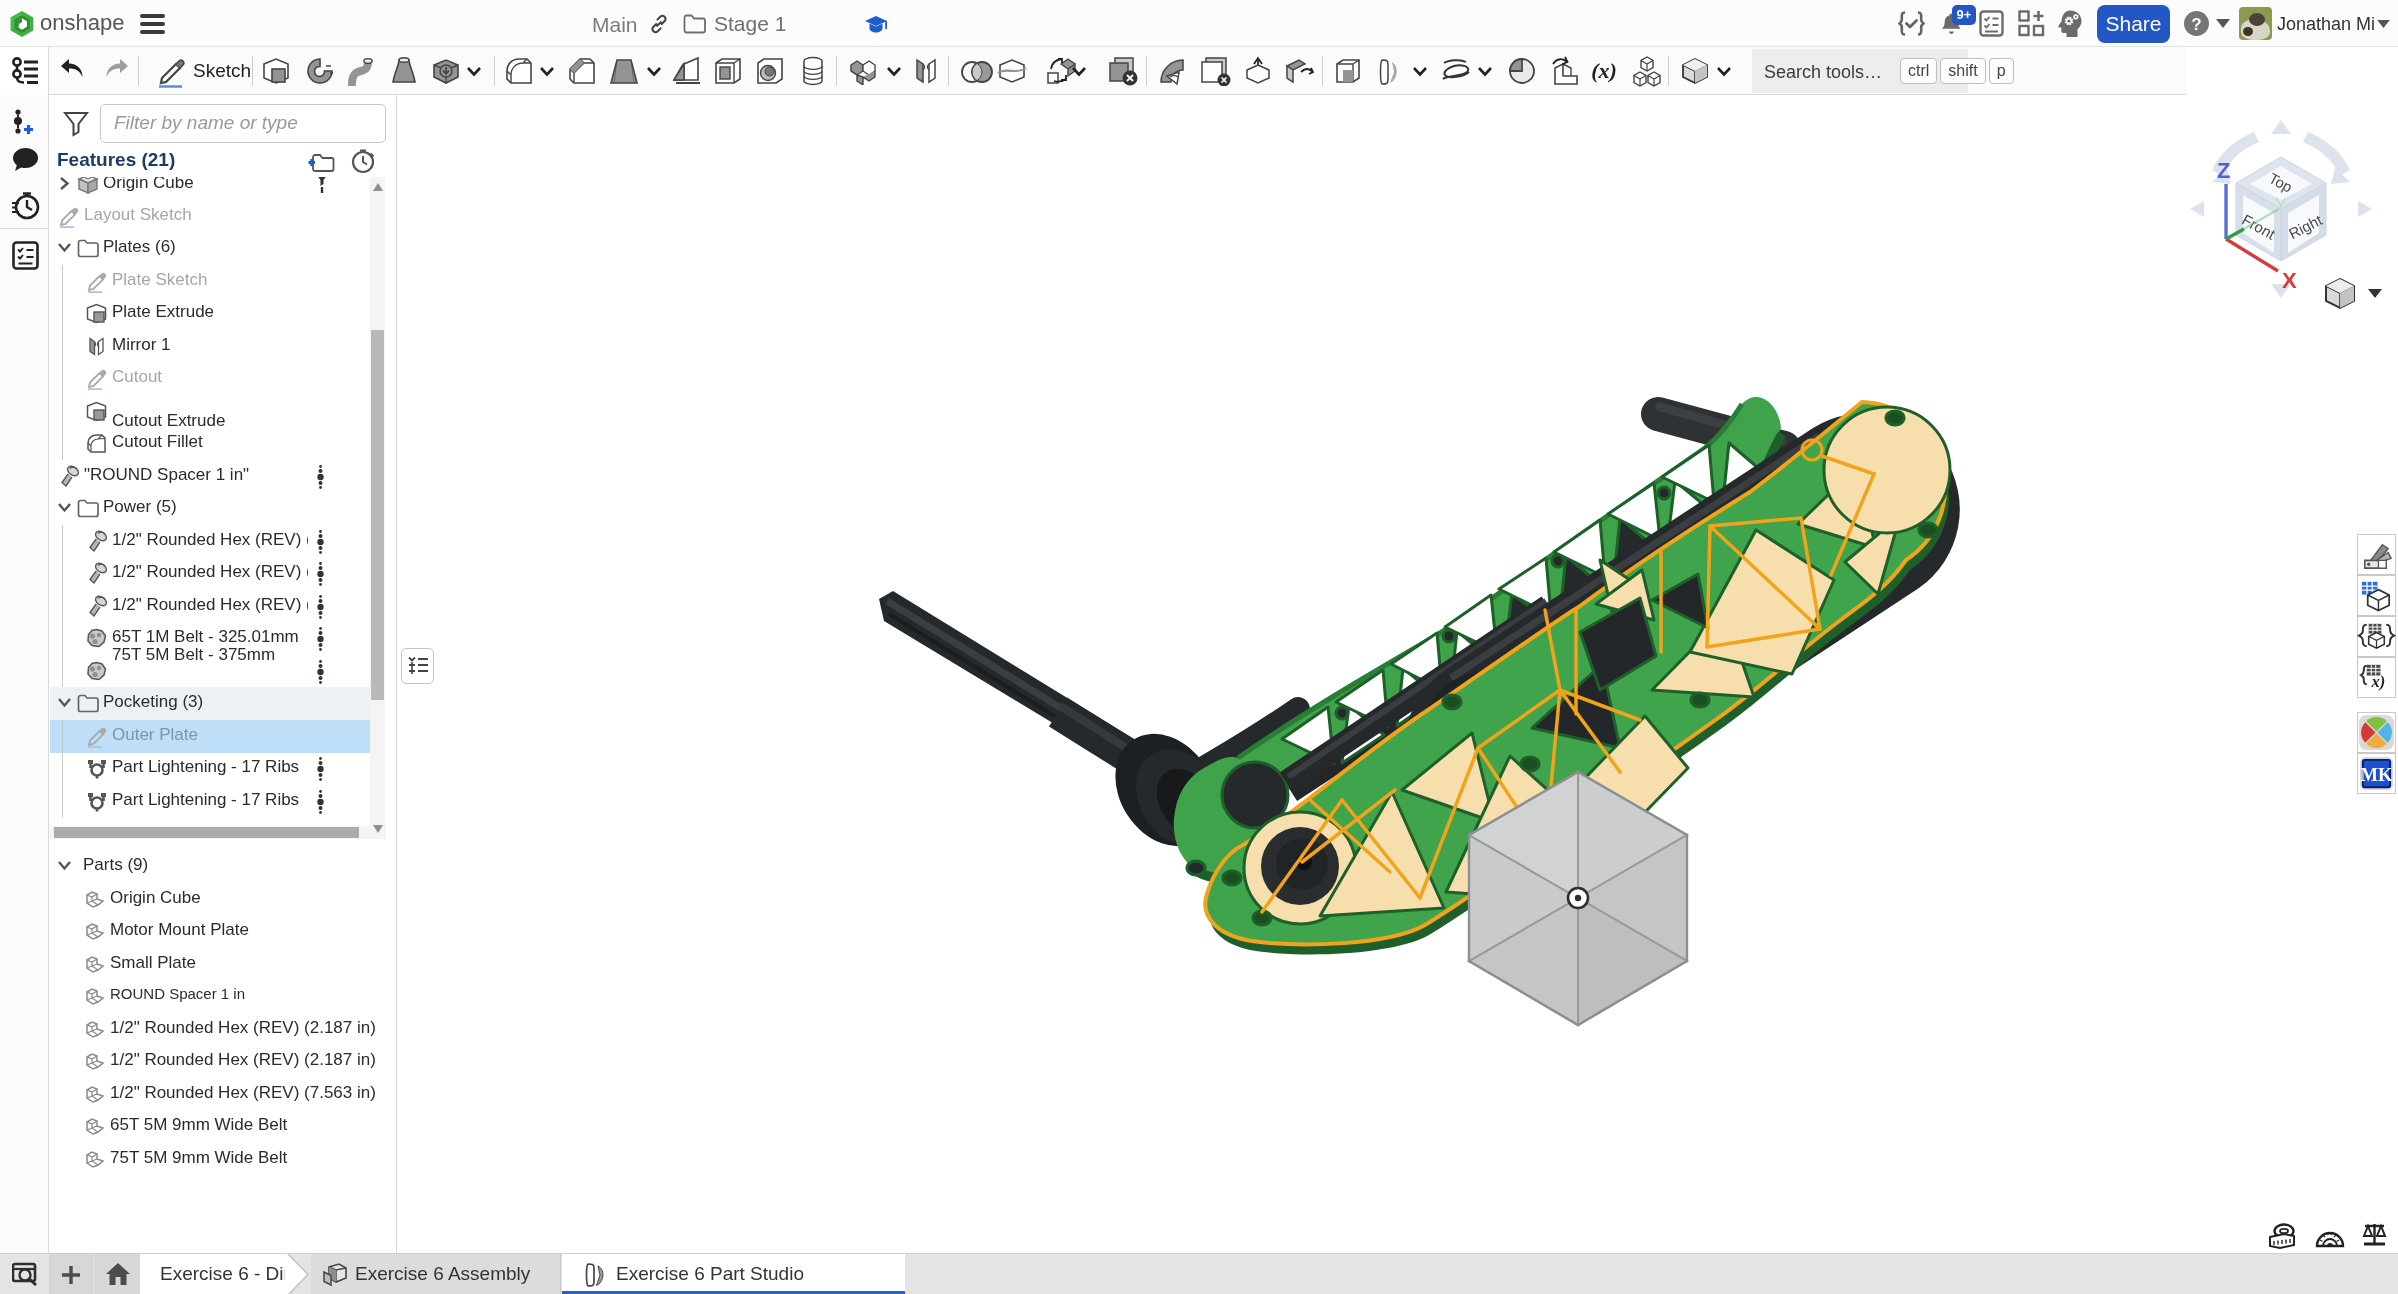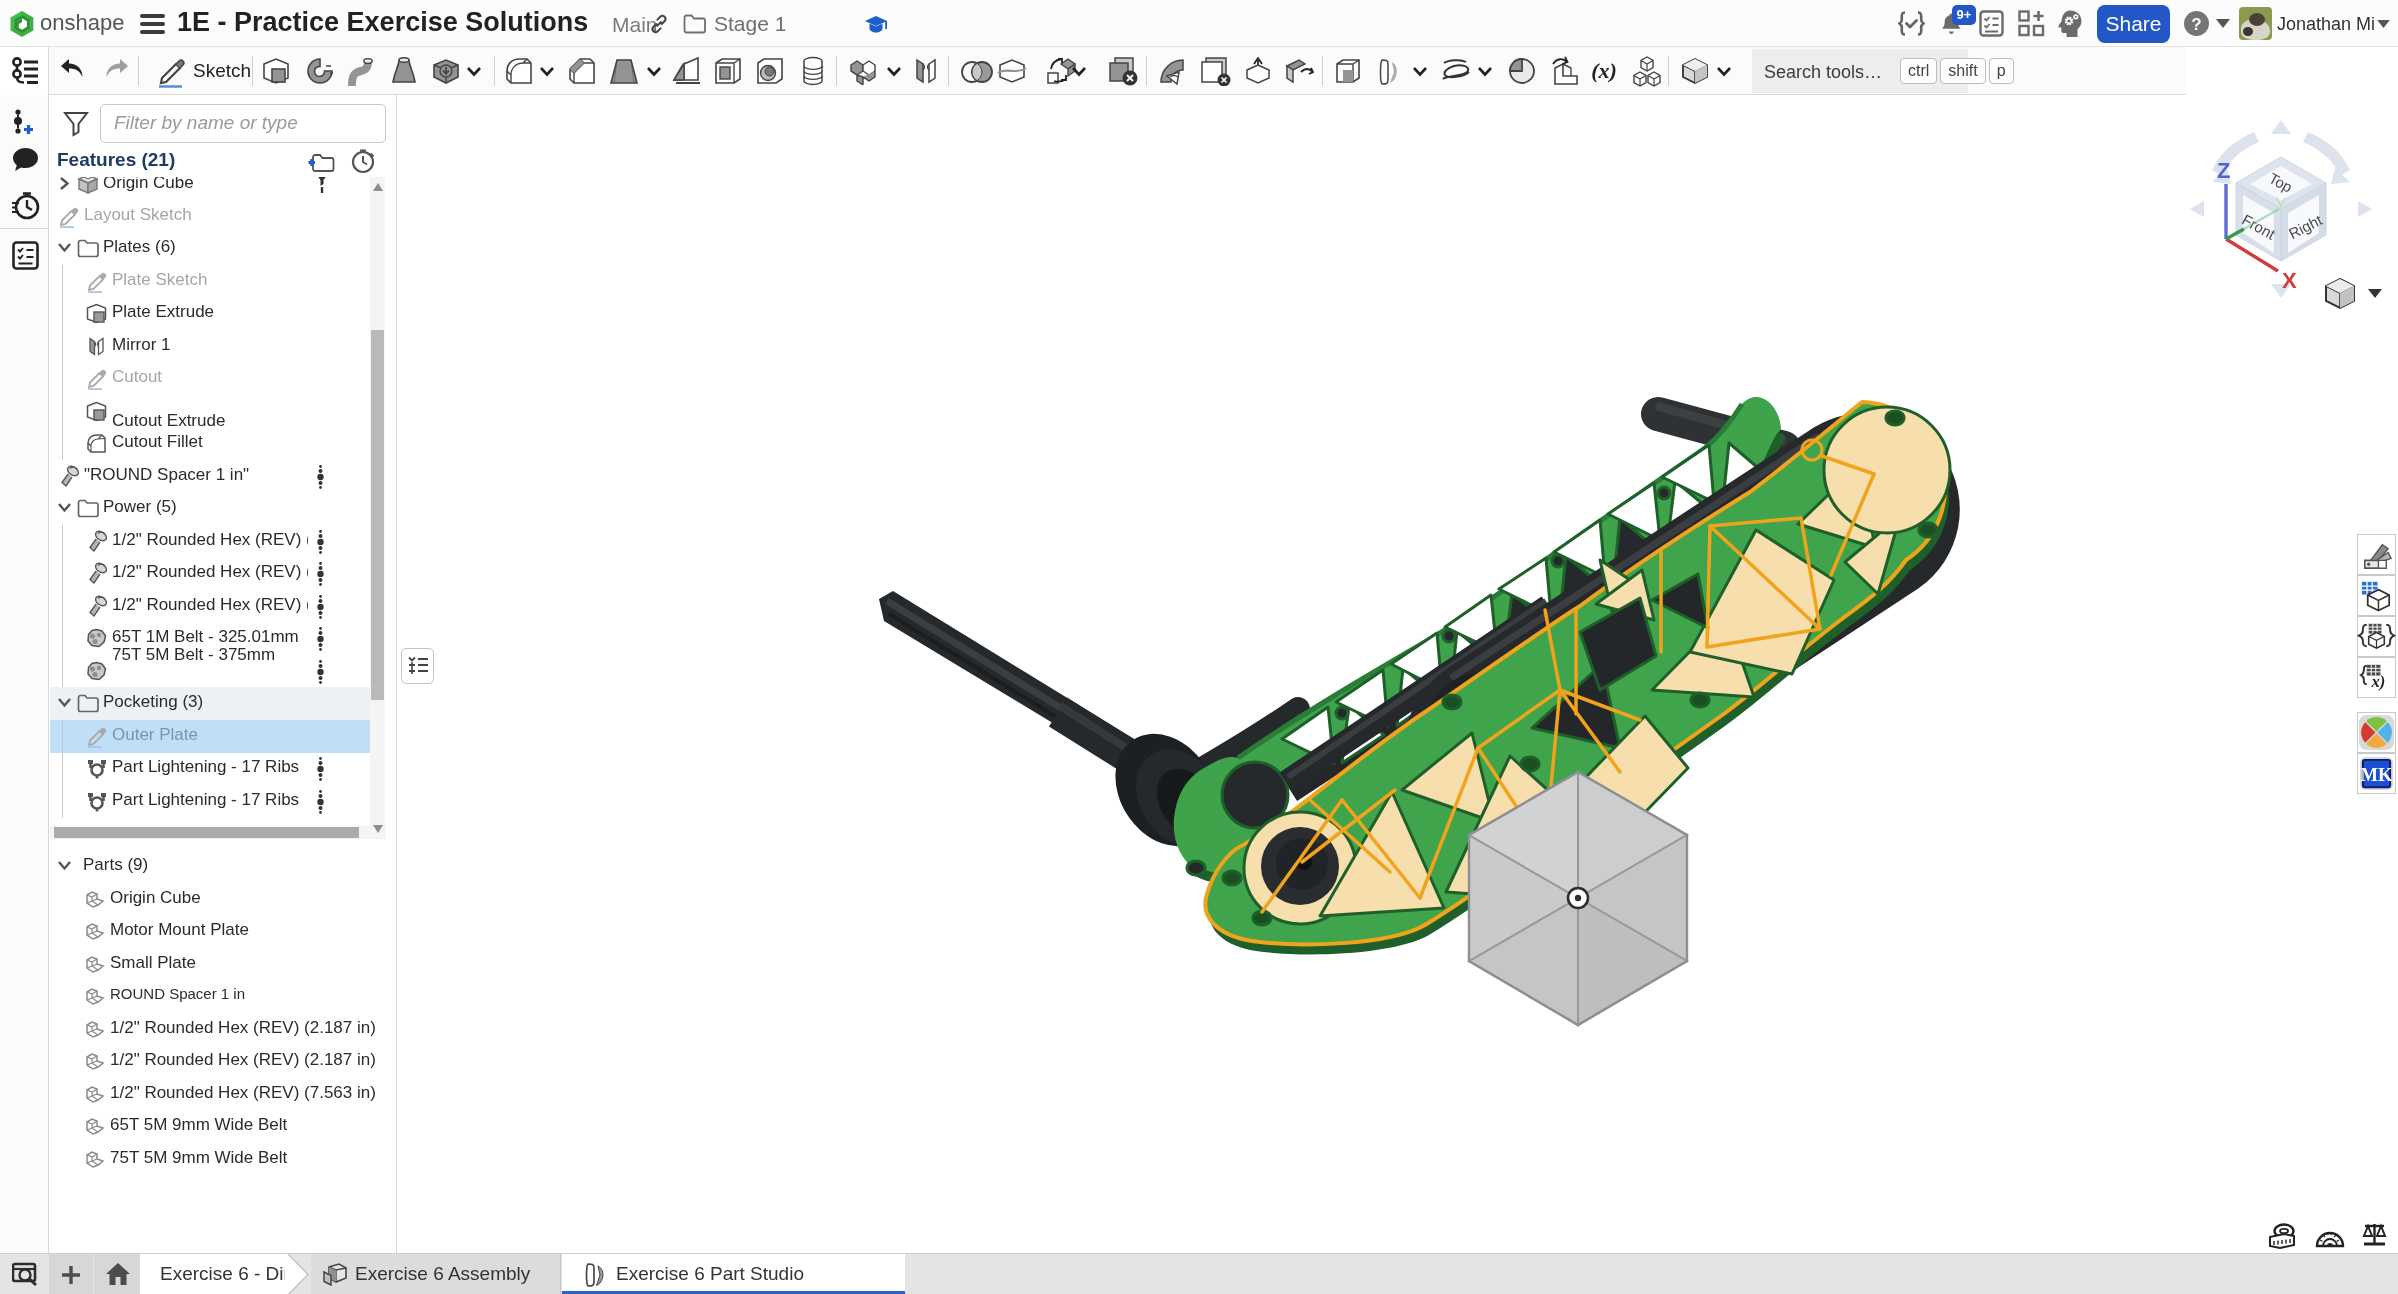--- a/index.html
+++ b/index.html
@@ -32,22 +32,21 @@
     <path d="M14 8.3 L18.9 11.2 V16.8 L14 19.7 L9.1 16.8 V11.2 Z" fill="#fff"></path>
     <path d="M14 1 L14 5.2 L6.4 9.6 L6.4 18.4 L2.7 20.5 V7.5 Z" fill="#45c04b" opacity=".8"></path>
     <path d="M14 8.3 L14 12 L10.8 13.9 L10.8 17.8 L9.1 16.8 V11.2 Z" fill="#2c8f33"></path>
   </svg>
   <div class="abs" style="left:40px;top:10px;font-size:22px;color:#555">onshape</div>
   <svg class="abs" style="left:140px;top:13px" width="25" height="22" viewBox="0 0 25 22">
     <rect x="0" y="1" width="25" height="4" rx="2" fill="#3a3a3a"></rect>
     <rect x="0" y="9" width="25" height="4" rx="2" fill="#3a3a3a"></rect>
     <rect x="0" y="17" width="25" height="4" rx="2" fill="#3a3a3a"></rect>
   </svg>
-  <div class="abs" style="left:177px;top:7px;font-size:27px;font-weight:bold;color:#222">1E - Practice Exercise Solutions</div>
-  <div class="abs" style="left:612px;top:13px;font-size:21px;color:#7b7b7b">Main</div>
+  <div class="abs" style="left:592px;top:13px;font-size:21px;color:#7b7b7b">Main</div>
   <svg class="abs" style="left:648px;top:13px" width="22" height="22" viewBox="0 0 24 24">
     <path d="M10 14 L14 10 M9 12 l-3.2 3.2 a3.4 3.4 0 0 0 4.8 4.8 L13.8 16.8 M15 12 l3.2-3.2 a3.4 3.4 0 0 0 -4.8-4.8 L10.2 7.2" fill="none" stroke="#444" stroke-width="2.2" stroke-linecap="round"></path>
   </svg>
   <svg class="abs" style="left:683px;top:14px" width="24" height="20" viewBox="0 0 24 20">
     <path d="M1.5 3.5 a2 2 0 0 1 2-2 h5 l2.5 3 h9 a2 2 0 0 1 2 2 v10 a2 2 0 0 1 -2 2 h-16.5 a2 2 0 0 1 -2-2 Z" fill="none" stroke="#6f6f6f" stroke-width="1.8"></path>
   </svg>
   <div class="abs" style="left:714px;top:12px;font-size:21px;color:#6f6f6f">Stage 1</div>
   <svg class="abs" style="left:864px;top:14px" width="24" height="21" viewBox="0 0 24 21">
     <path d="M12 2 L23 7 L12 12 L1 7 Z" fill="#1b5fce"></path>
     <path d="M5.5 9.5 v5 c0 2 3 4 6.5 4 s6.5-2 6.5-4 v-5 L12 12.5 Z" fill="#1b5fce"></path>

